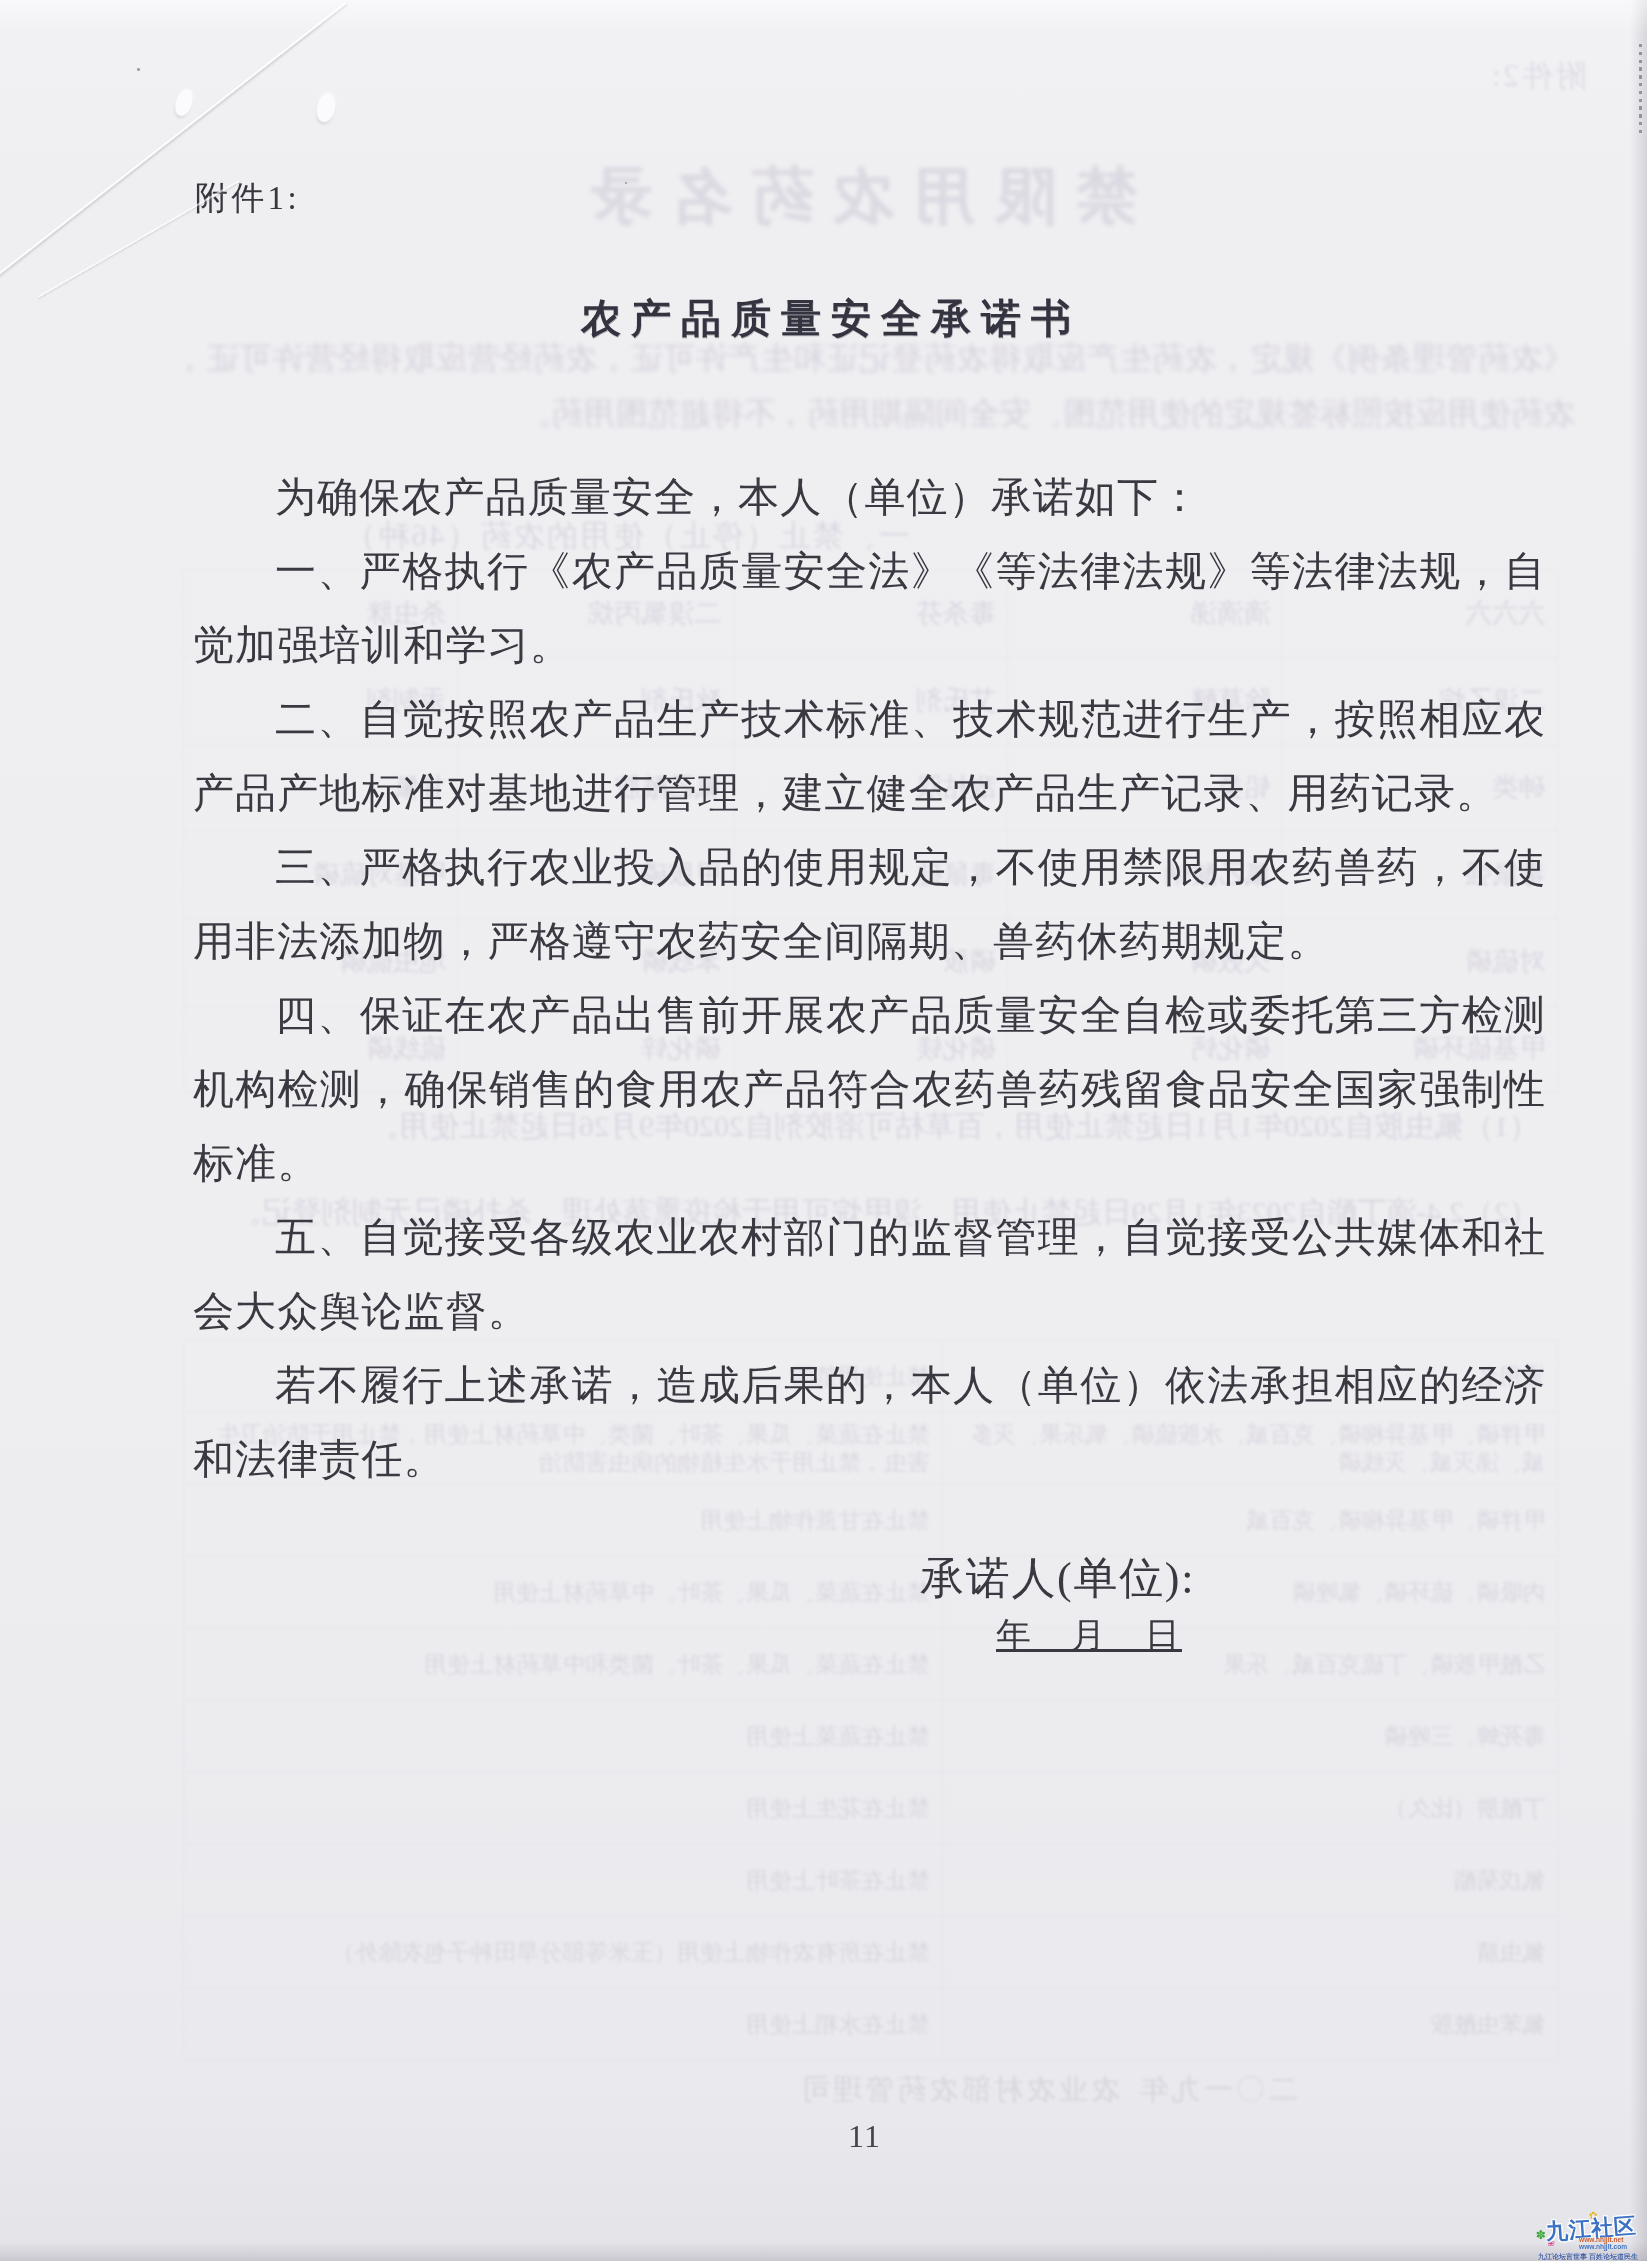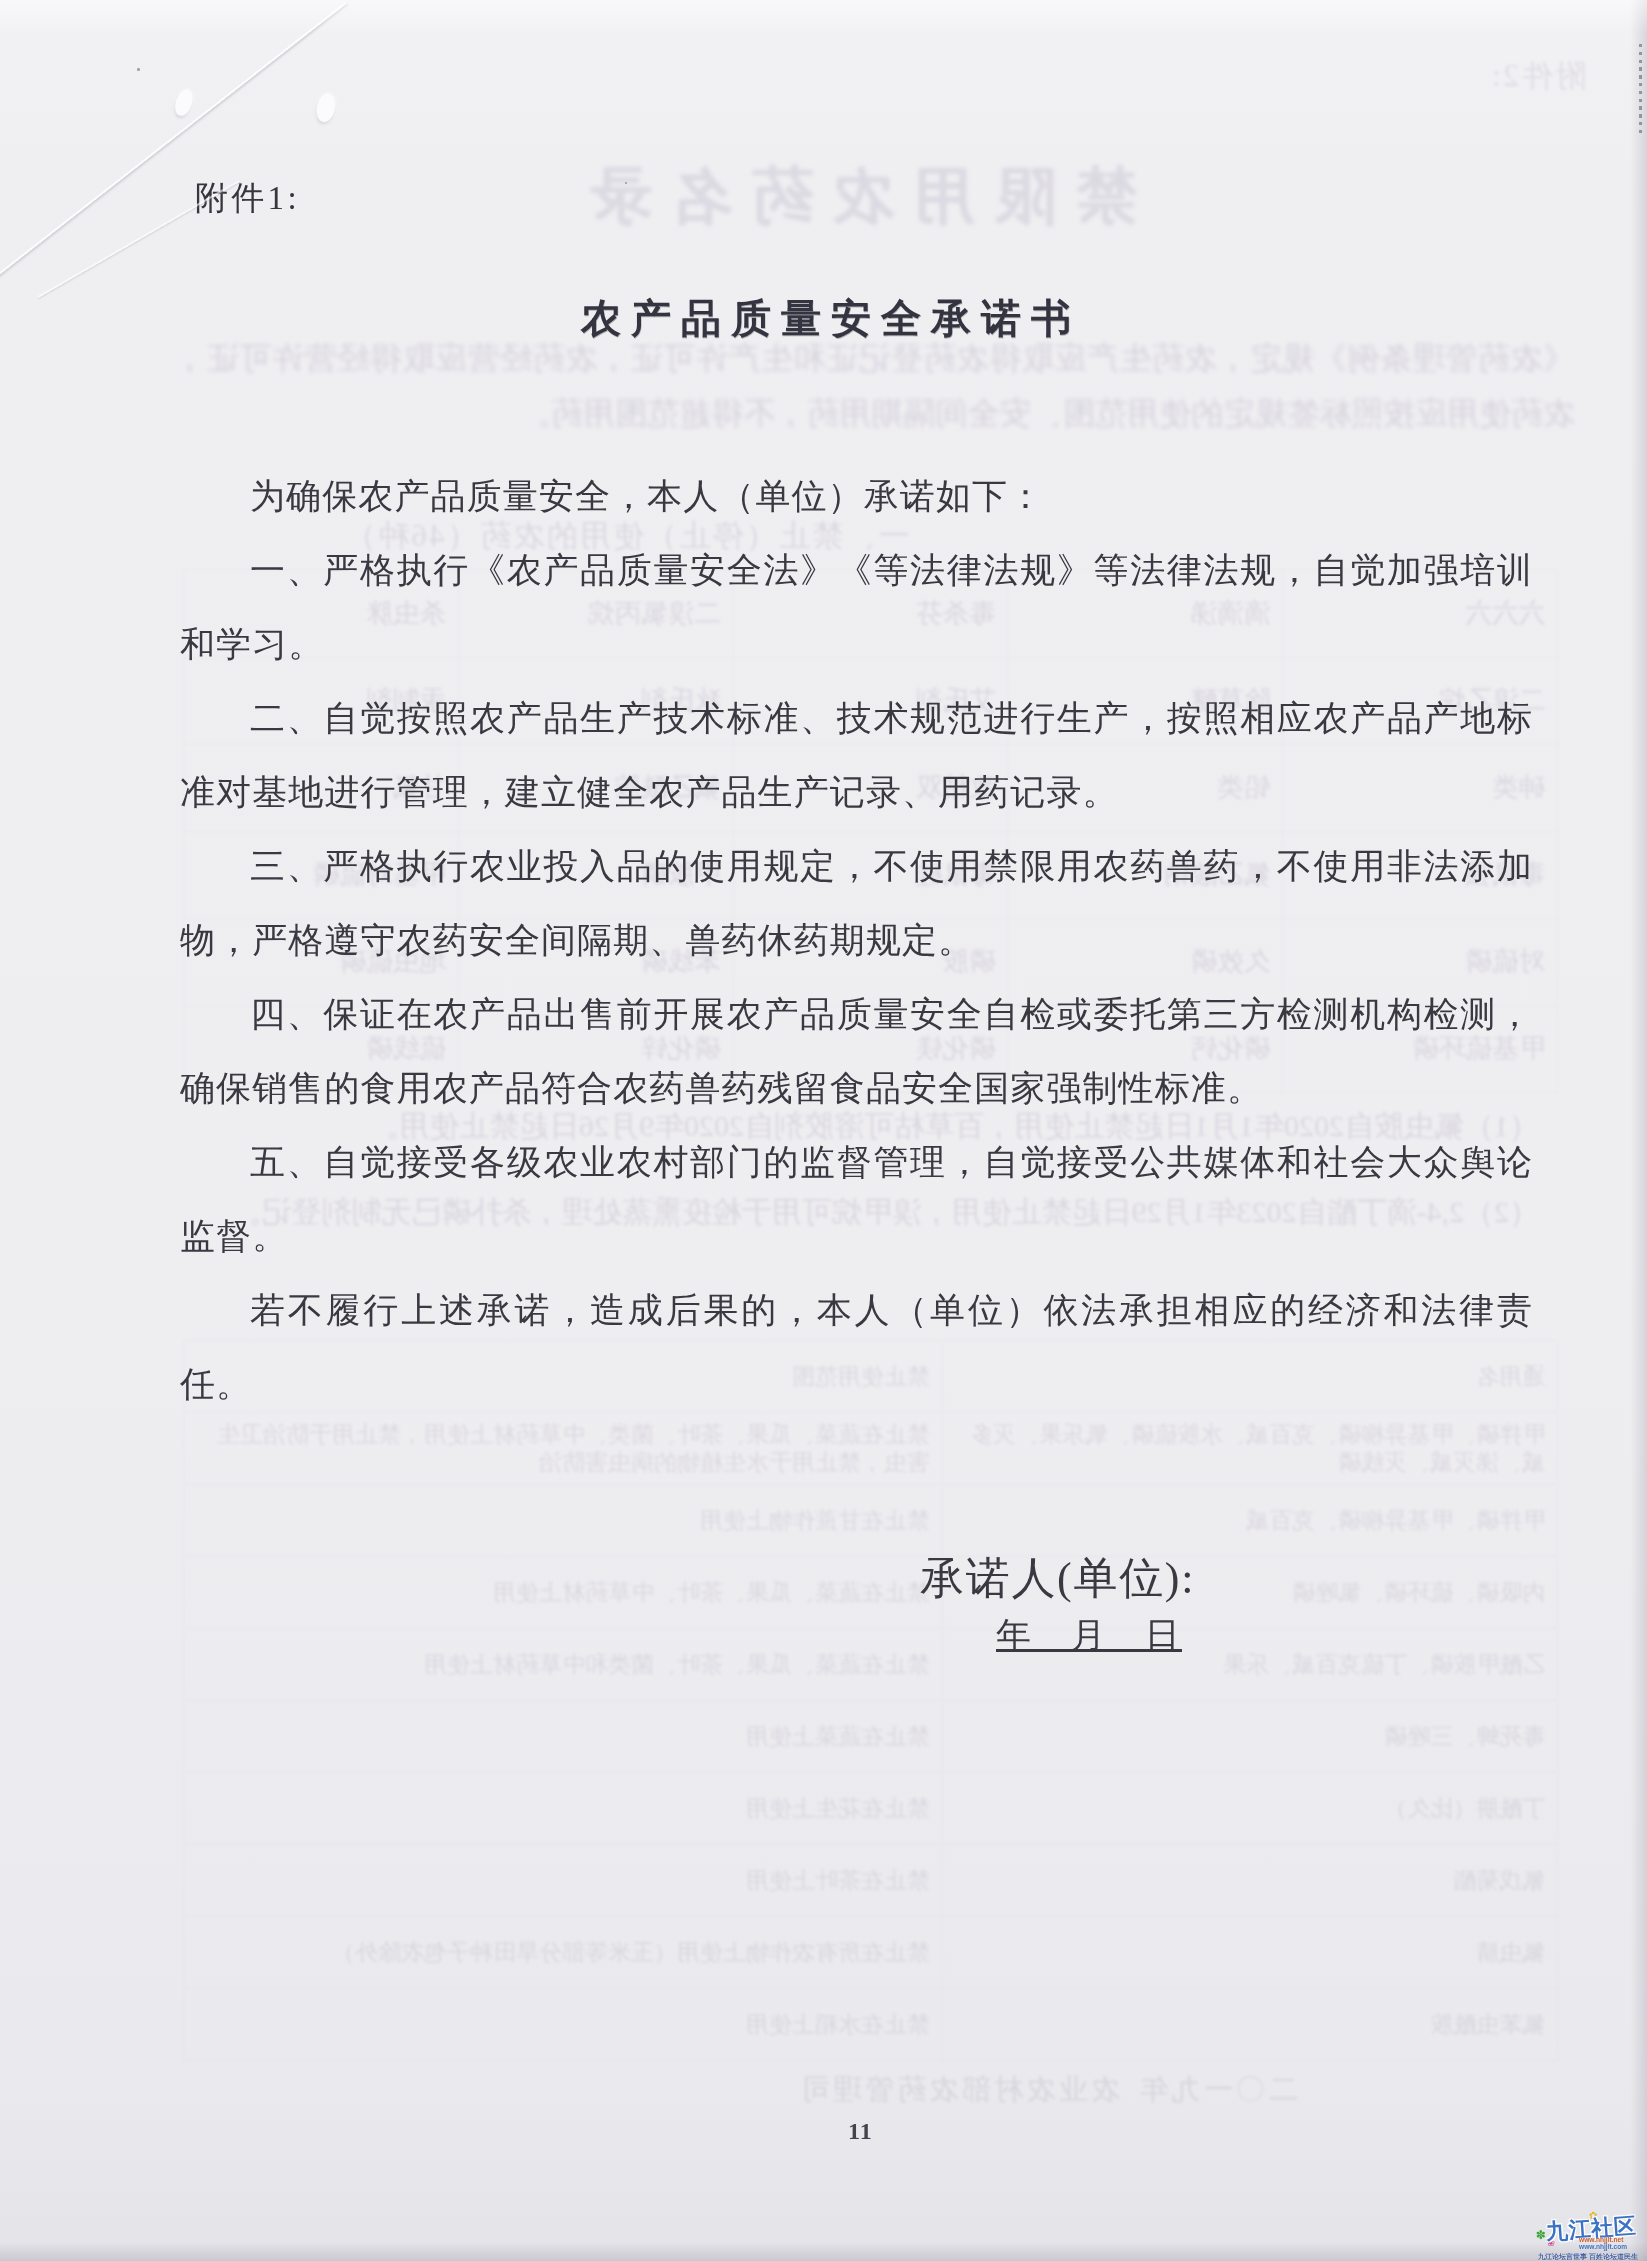--- a/index.html
+++ b/index.html
@@ -55,26 +55,26 @@
   .ghost-table2 .gcell:first-child { flex:0 0 43%; }
   .ghost-note { left:199px; width:1340px; font-size:30px; line-height:53px; opacity:.26; }
   .ghost-note-a { top:1099px; }
   .ghost-note-b { top:1185px; }
   .ghost-footer-org { left:797px; top:2070px; font-size:29px; letter-spacing:3.3px; opacity:.26; white-space:nowrap; }
   .ghost-footer-year { left:1136px; top:2070px; font-size:29px; letter-spacing:3.3px; opacity:.26; white-space:nowrap; }
   .attachment { position:absolute; left:195px; top:176px; font-size:33px; letter-spacing:3.3px; color:#37363f; }
   .doc-title { position:absolute; left:581px; top:291px; font-size:40px; letter-spacing:10px;
     font-weight:bold; color:#343340; white-space:nowrap;
     text-shadow:0.6px 0.6px 0 rgba(58,57,66,0.35); }
-  .body-text { position:absolute; left:180px; top:460px; width:1353px;
-    font-size:35px; line-height:74px; letter-spacing:1.1px; text-align:justify; color:#3a3942; }
+  .body-text { position:absolute; left:193px; top:460px; width:1353px;
+    font-size:41px; line-height:74px; letter-spacing:1.1px; text-align:justify; color:#3a3942; }
   .body-text p { margin:0; text-indent:2em; }
   .signature { position:absolute; left:920px; top:1549px; font-size:44px; letter-spacing:1.7px; color:#3a3942; }
   .datetime { position:absolute; left:996px; top:1612px; font-size:35px; letter-spacing:2.2px; color:#3a3942;text-decoration:underline; }
-  .page-num { position:absolute; left:848px; top:2118px; font-size:24px; color:#45444e; letter-spacing:1.1px;font-weight:bold; }
+  .page-num { position:absolute; left:848px; top:2118px; font-size:32px; color:#45444e; letter-spacing:1.1px; }
 
   
   .watermark { position:absolute; left:1538px; top:2214px; width:106px; height:47px; }
   .wm-name { position:absolute; left:7.8px; top:0px; font-size:22px; font-weight:bold;
     color:#3c72c4; letter-spacing:0.6px; transform:rotate(-4deg); white-space:nowrap;
     font-family:"Liberation Sans", sans-serif;
     text-shadow:-1.1px -1.1px 0 #fff, 1.1px -1.1px 0 #fff, -1.1px 1.1px 0 #fff, 1.1px 1.1px 0 #fff, 0 0 2.8px #fff; }
   .wm-url1 { position:absolute; left:41px; top:22px; font-size:6.6px; font-weight:bold; color:#c65b2e;
     font-family:"Liberation Sans", sans-serif; text-shadow:0 0 1.1px #fff; }
   .wm-url2 { position:absolute; left:41px; top:29px; font-size:6.6px; font-weight:bold; color:#3a6fc0;

